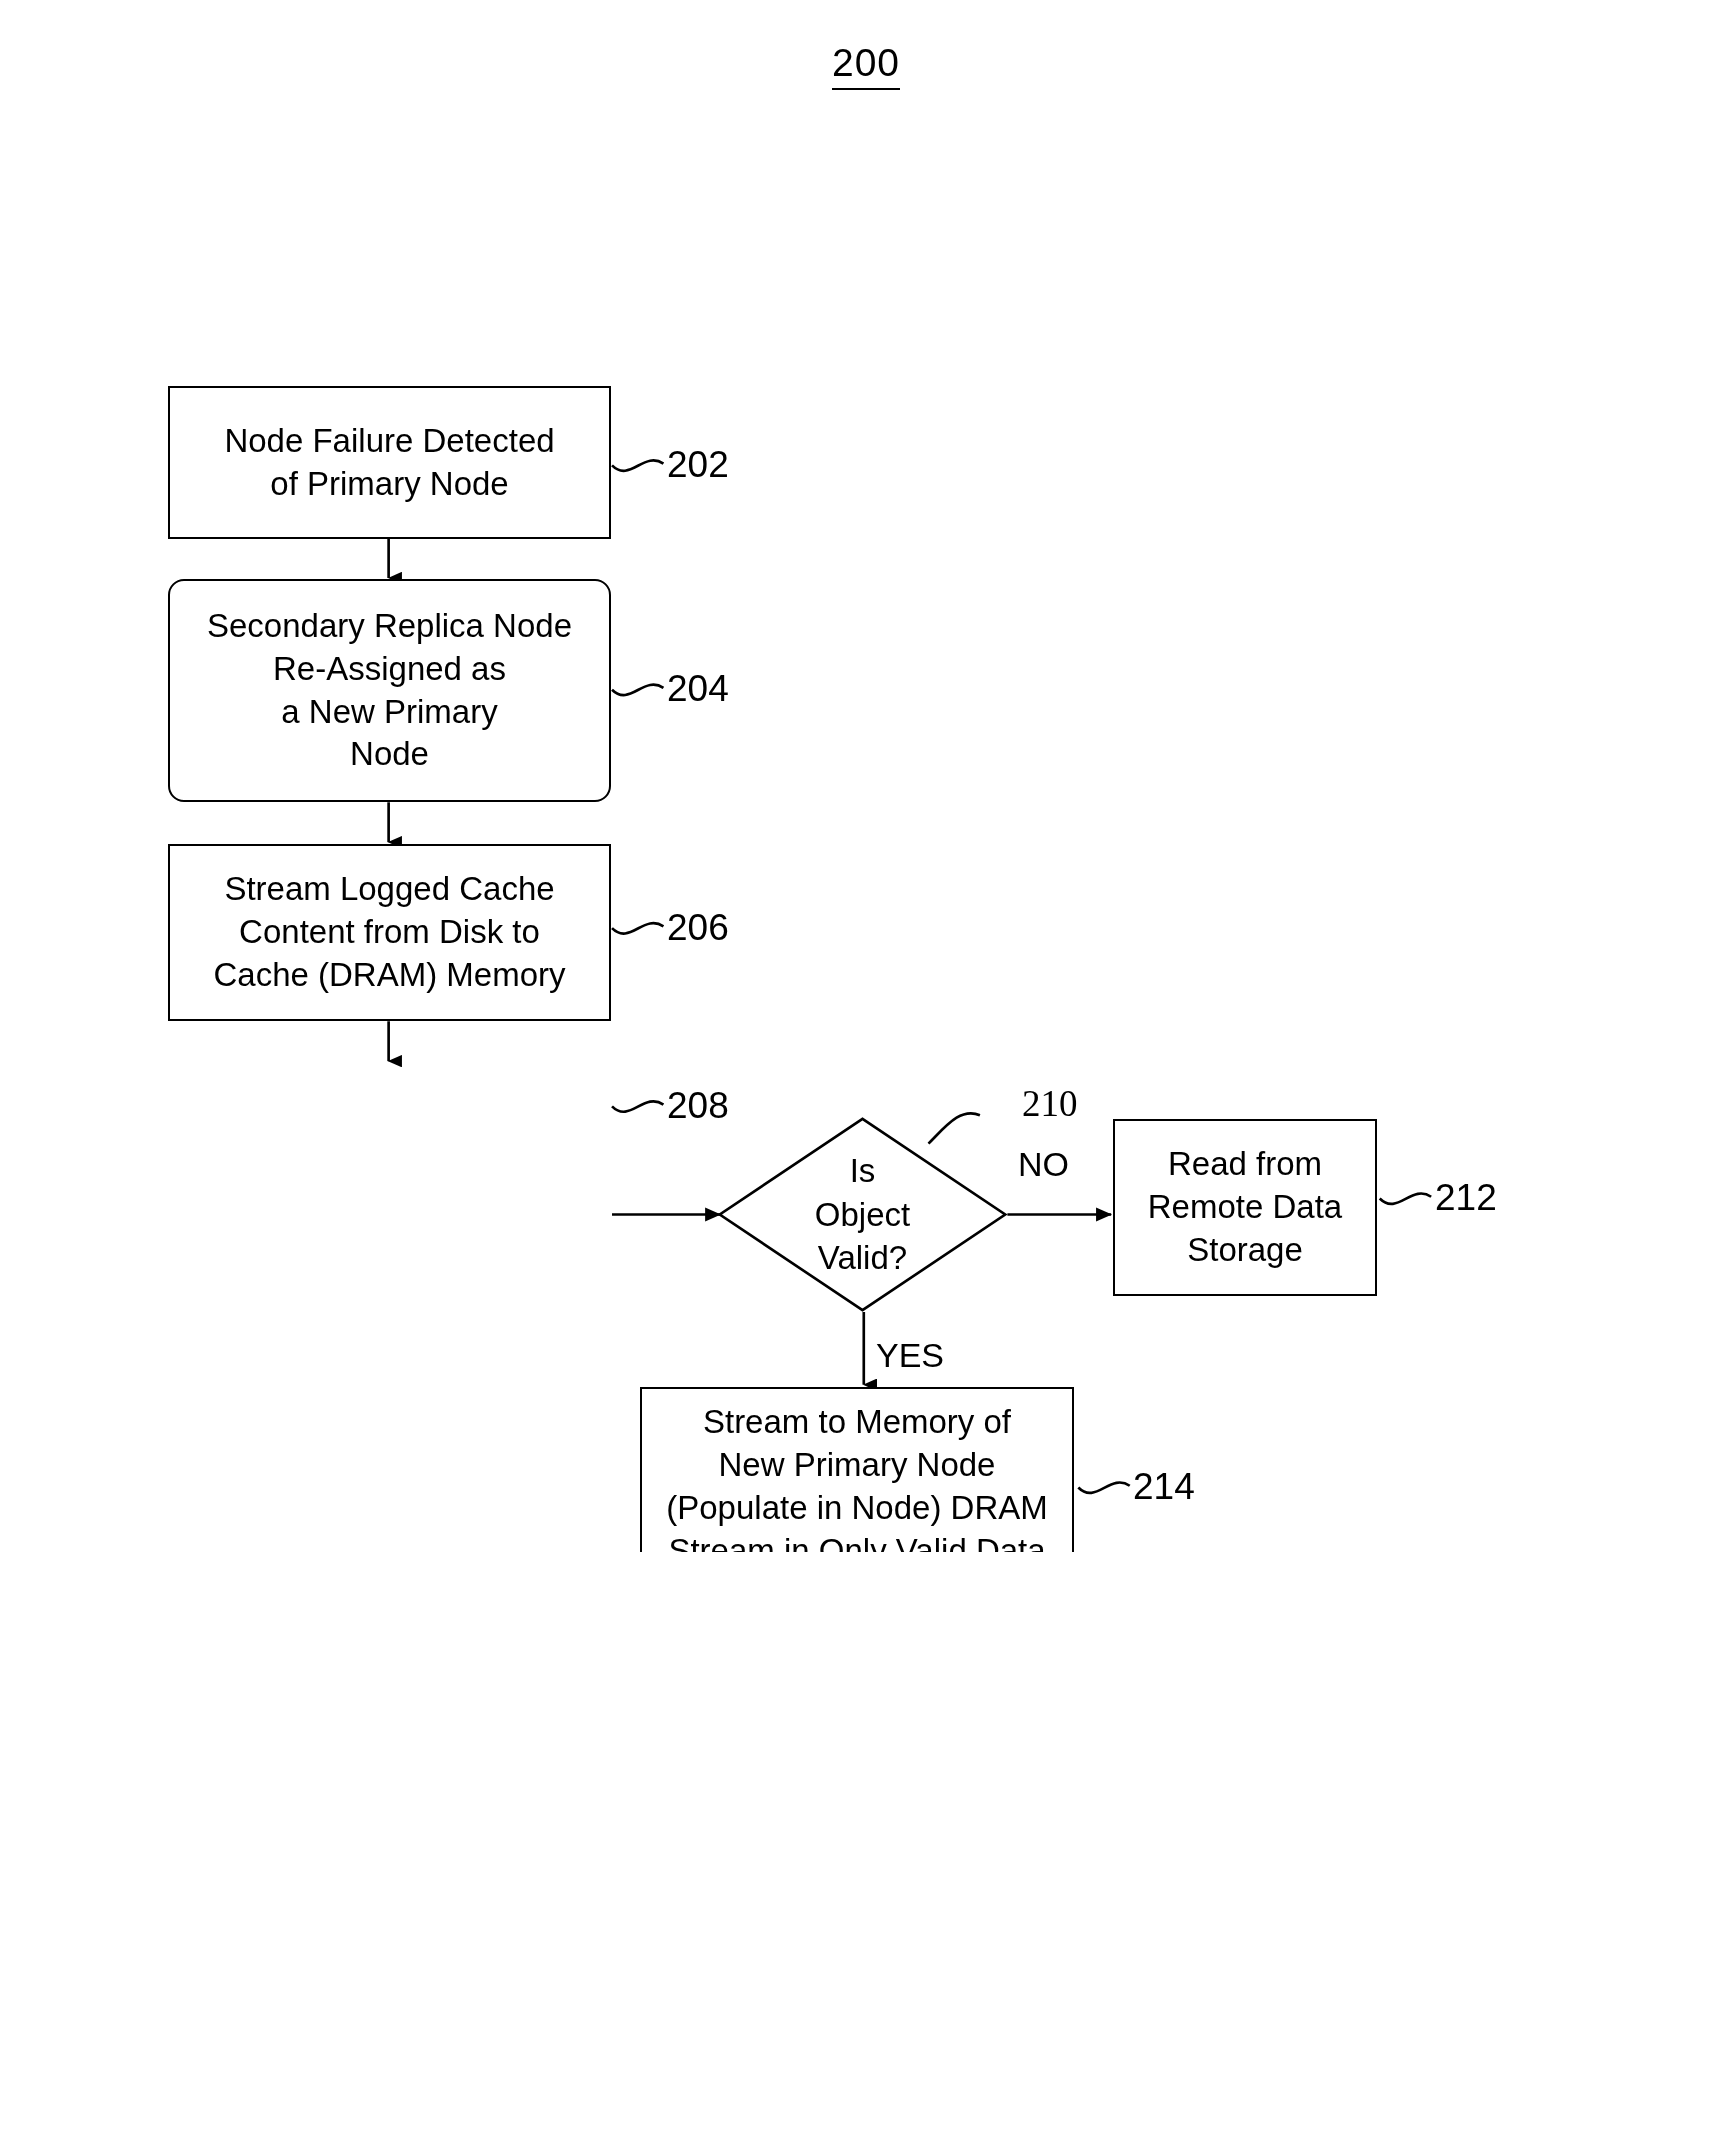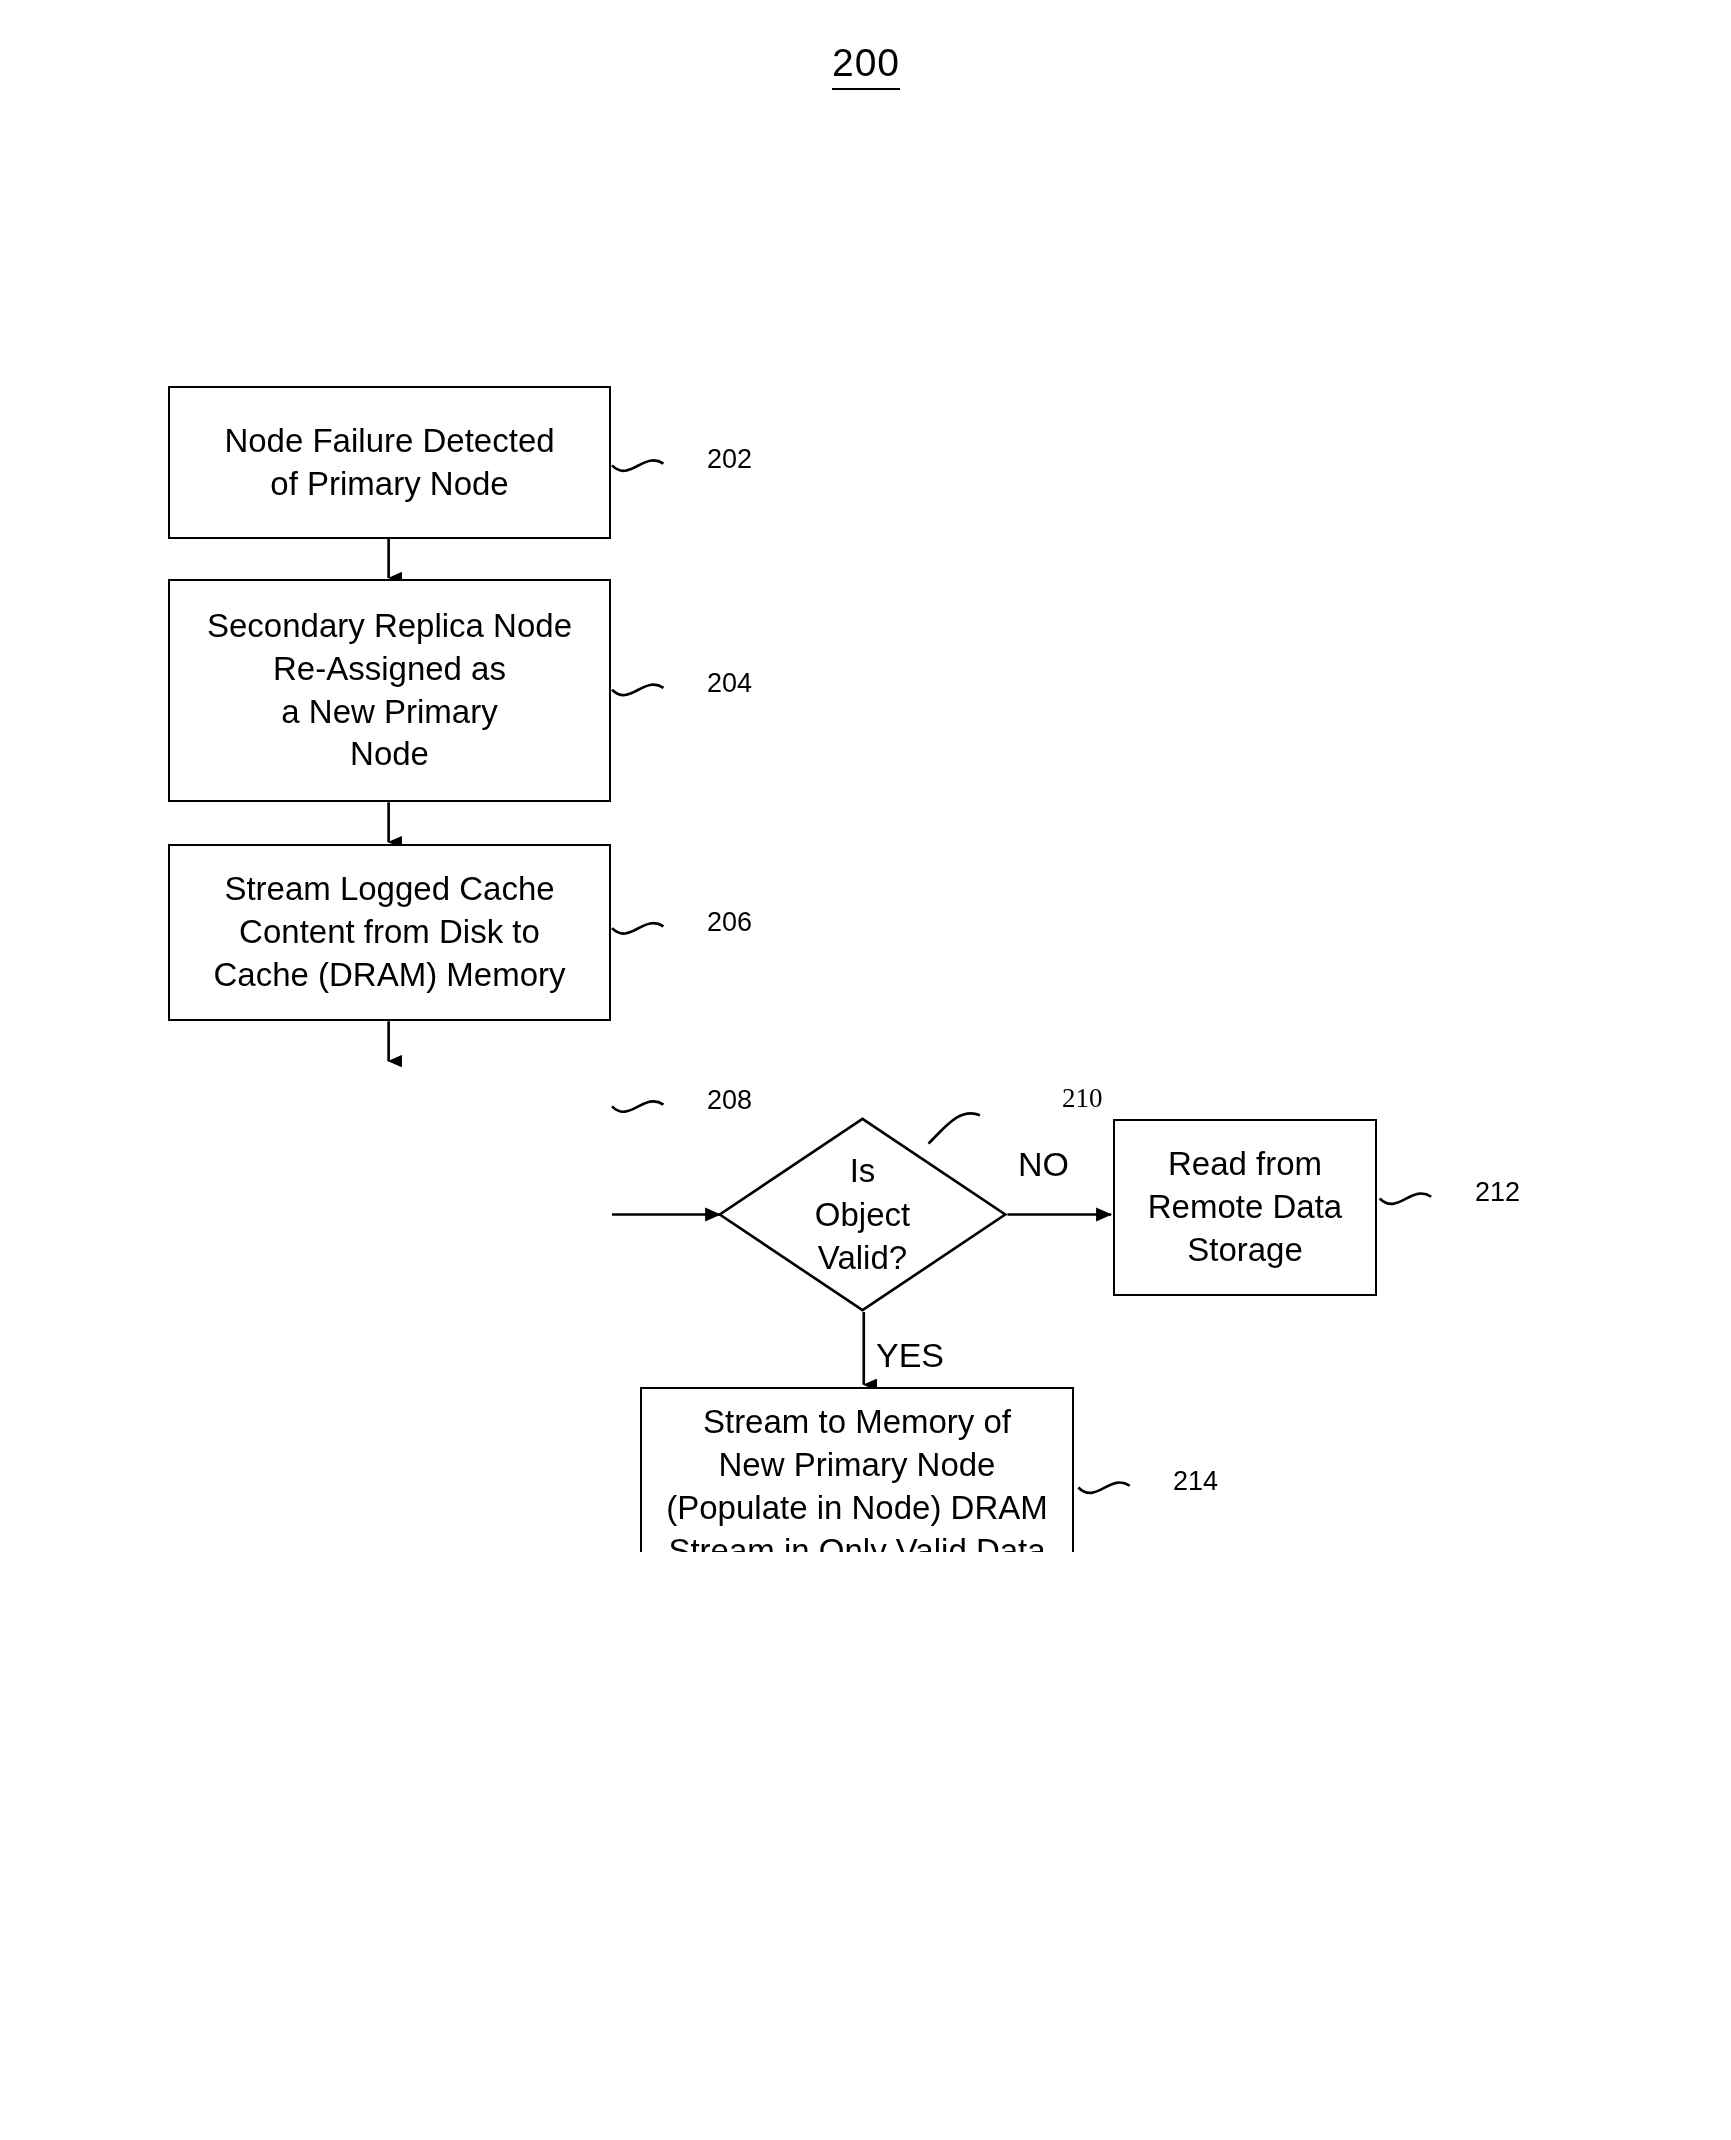--- a/index.html
+++ b/index.html
@@ -71,24 +71,23 @@
     align-items: center;
     justify-content: center;
     text-align: center;
     font-size: 33px;
     line-height: 1.32;
     white-space: pre-line;
   }
   
   .ref-num {
     position: absolute;
-    font-size: 27px;
+    font-size: 37px;
     line-height: 1;
     white-space: nowrap;
-    margin-left: 40px;
   }
   
   .branch-label {
     position: absolute;
     font-size: 34px;
     line-height: 1;
     white-space: nowrap;
   }
   
   #connectors {
@@ -149,21 +148,21 @@
     <path d="M1556,1352 C1576,1372 1592,1335 1614,1350" stroke="#000" stroke-width="3" fill="none"></path>
     <path d="M1216,1678 C1236,1698 1252,1661 1274,1676" stroke="#000" stroke-width="3" fill="none"></path>
   </svg>
 
   <div class="node-box" style="left:168px; top:386px; width:443px; height:153px;">
     <div class="node-text">Node Failure Detected
 of Primary Node</div>
   </div>
   <div class="ref-num" style="left:667px; top:446px;">202</div>
 
-  <div class="node-box" style="left:168px; top:579px; width:443px; height:223px;">
+  <div class="node-box" style="left:168px; top:579px; width:443px; height:223px;border-radius:16px;">
     <div class="node-text">Secondary Replica Node
 Re-Assigned as
 a New Primary
 Node</div>
   </div>
   <div class="ref-num" style="left:667px; top:670px;">204</div>
 
   <div class="node-box" style="left:168px; top:844px; width:443px; height:177px;">
     <div class="node-text">Stream Logged Cache
 Content from Disk to

